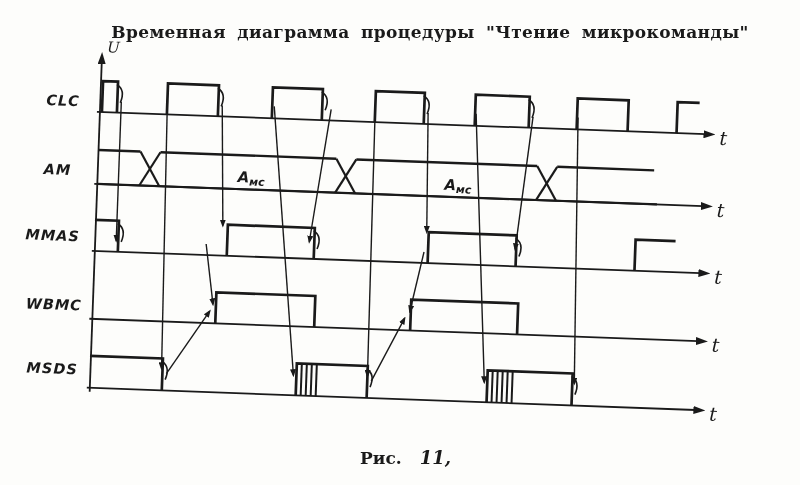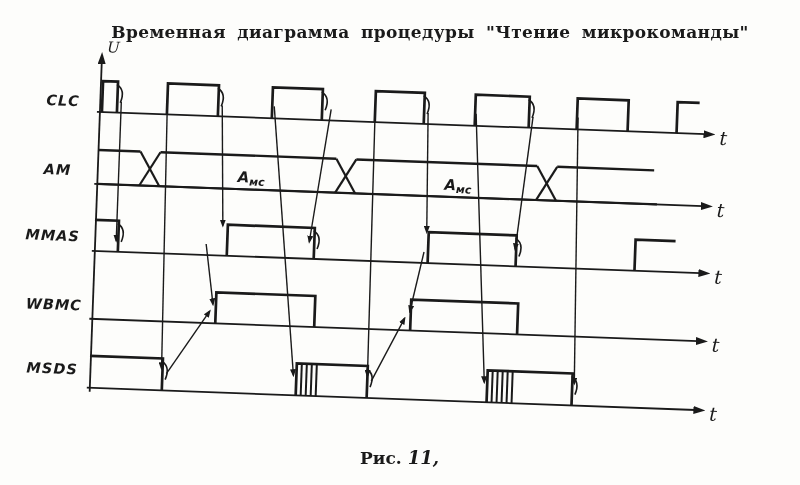--- a/index.html
+++ b/index.html
@@ -9,21 +9,21 @@
   }
   .title{
     position:absolute;top:22px;left:60px;width:740px;text-align:center;
     font:bold 17px "DejaVu Serif",serif;letter-spacing:.4px;word-spacing:5px;
     color:#1a1a1a;white-space:nowrap;
   }
   .caption{
     position:absolute;top:447px;left:360px;
     font:bold 17px "DejaVu Serif",serif;color:#1a1a1a;white-space:nowrap;
   }
-  .caption .num{font:italic bold 18px "DejaVu Serif",serif;margin-left:6px;}
+  .caption .num{font:italic bold 18px "DejaVu Serif",serif;margin-left:18px;}
   .rot{position:absolute;inset:0;transform:rotate(1.05deg);transform-origin:100px 110px;}
   svg{position:absolute;inset:0;}
   .sig-label{font:italic bold 14.5px "DejaVu Sans",sans-serif;letter-spacing:1px;fill:#1a1a1a;}
   .t-label{font:italic 19px "DejaVu Serif",serif;fill:#1a1a1a;}
   .u-label{font:italic 15px "DejaVu Serif",serif;fill:#1a1a1a;}
   .bus-label{font:italic bold 15px "DejaVu Sans",sans-serif;fill:#1a1a1a;}
 </style>
 </head>
 <body>
 

